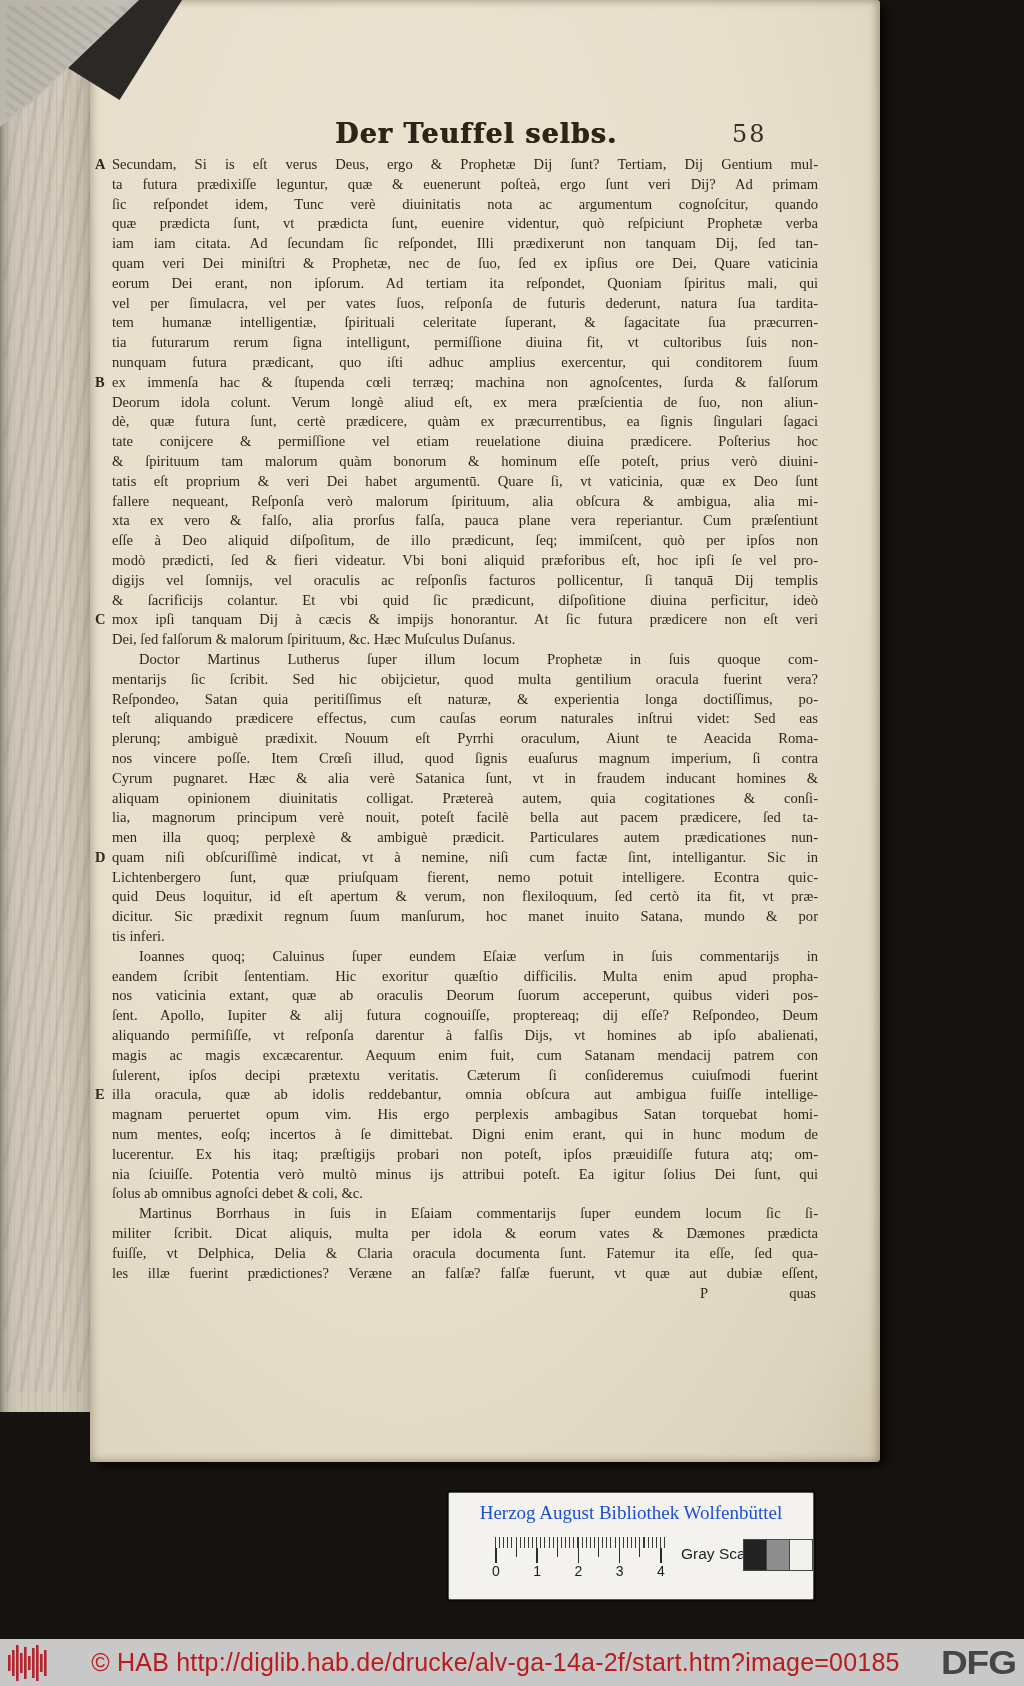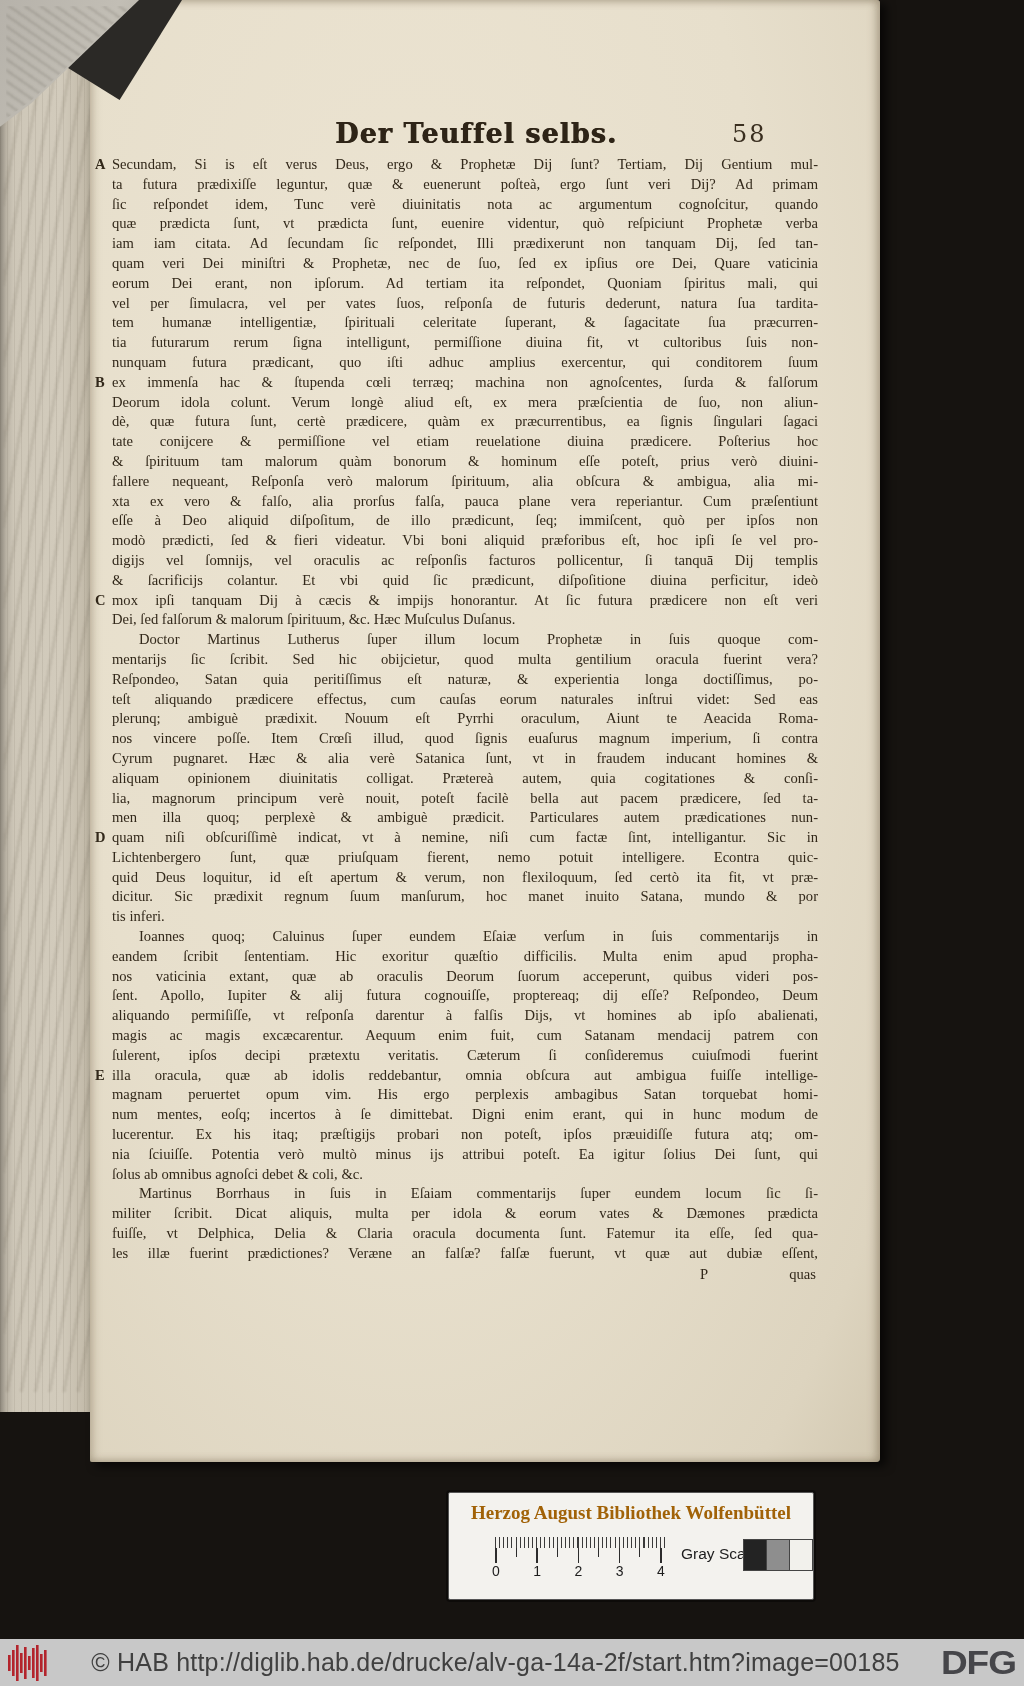--- a/index.html
+++ b/index.html
@@ -89,21 +89,21 @@
   .sig-p{position:absolute;left:588px;top:0;}
   .sig-catch{position:absolute;right:2px;top:0;text-align:right;}
   
   .calib-card{
     position:absolute;left:448px;top:1492px;width:364px;height:106px;z-index:5;
     background:#f3f2ee;border:1px solid #555;border-radius:2px;
     box-shadow:0 0 0 2px rgba(0,0,0,.4);
   }
   .card-title{
     position:absolute;left:0;top:9px;width:100%;text-align:center;
-    font-size:19px;font-weight:bold;color:#a16207;
+    font-size:19px;font-weight:normal;color:#1d4ed8;
     font-family:"Liberation Serif","DejaVu Serif",serif;
   }
   .ruler{position:absolute;left:46px;top:44px;width:182px;height:42px;}
   .ruler-mm{
     height:11px;width:172px;
     background:repeating-linear-gradient(90deg,#3a3a3a 0 1px,transparent 1px 4.125px);
   }
   .ruler-cm{
     height:15px;width:172px;position:relative;
     background-image:
@@ -128,21 +128,21 @@
   .gray-patches div:first-child{border-left:1px solid #444;}
   
   .footer-bar{
     position:absolute;left:0;top:1639px;width:1024px;height:47px;z-index:6;
     background:#c8c8c8;display:flex;align-items:center;
   }
   .hab-logo{margin-left:8px;display:flex;align-items:center;height:40px;}
   .copyright-text{
     flex:1;text-align:center;
     font-family:"Liberation Sans","DejaVu Sans",sans-serif;
-    font-size:25px;color:#404040;letter-spacing:.2px;
+    font-size:25px;color:#b91c1c;letter-spacing:.2px;
   }
   .dfg-logo{
     margin-right:8px;
     font-family:"Liberation Sans","DejaVu Sans",sans-serif;
     font-weight:bold;font-size:37px;color:#46464a;
     letter-spacing:-1px;transform:scaleY(.92);
   }
 </style>
 </head>
 <body>
@@ -166,20 +166,21 @@
       <div class="tline">eorum Dei erant, non ipſorum. Ad tertiam ita reſpondet, Quoniam ſpiritus mali, qui</div>
       <div class="tline">vel per ſimulacra, vel per vates ſuos, reſponſa de futuris dederunt, natura ſua tardita-</div>
       <div class="tline">tem humanæ intelligentiæ, ſpirituali celeritate ſuperant, &amp; ſagacitate ſua præcurren-</div>
       <div class="tline">tia futurarum rerum ſigna intelligunt, permiſſione diuina fit, vt cultoribus ſuis non-</div>
       <div class="tline">nunquam futura prædicant, quo iſti adhuc amplius exercentur, qui conditorem ſuum</div>
       <div class="tline"><span class="mletter">B</span>ex immenſa hac &amp; ſtupenda cœli terræq; machina non agnoſcentes, ſurda &amp; falſorum</div>
       <div class="tline">Deorum idola colunt. Verum longè aliud eſt, ex mera præſcientia de ſuo, non aliun-</div>
       <div class="tline">dè, quæ futura ſunt, certè prædicere, quàm ex præcurrentibus, ea ſignis ſingulari ſagaci</div>
       <div class="tline">tate conijcere &amp; permiſſione vel etiam reuelatione diuina prædicere. Poſterius hoc</div>
       <div class="tline">&amp; ſpirituum tam malorum quàm bonorum &amp; hominum eſſe poteſt, prius verò diuini-</div>
+      <div class="tline">tatis eſt proprium &amp; veri Dei habet argumentū. Quare ſi, vt vaticinia, quæ ex Deo ſunt</div>
       <div class="tline">fallere nequeant, Reſponſa verò malorum ſpirituum, alia obſcura &amp; ambigua, alia mi-</div>
       <div class="tline">xta ex vero &amp; falſo, alia prorſus falſa, pauca plane vera reperiantur. Cum præſentiunt</div>
       <div class="tline">eſſe à Deo aliquid diſpoſitum, de illo prædicunt, ſeq; immiſcent, quò per ipſos non</div>
       <div class="tline">modò prædicti, ſed &amp; fieri videatur. Vbi boni aliquid præforibus eſt, hoc ipſi ſe vel pro-</div>
       <div class="tline">digijs vel ſomnijs, vel oraculis ac reſponſis facturos pollicentur, ſi tanquā Dij templis</div>
       <div class="tline">&amp; ſacrificijs colantur. Et vbi quid ſic prædicunt, diſpoſitione diuina perficitur, ideò</div>
       <div class="tline"><span class="mletter">C</span>mox ipſi tanquam Dij à cæcis &amp; impijs honorantur. At ſic futura prædicere non eſt veri</div>
       <div class="tline short">Dei, ſed falſorum &amp; malorum ſpirituum, &amp;c. Hæc Muſculus Duſanus.</div>
       <div class="tline indent">Doctor Martinus Lutherus ſuper illum locum Prophetæ in ſuis quoque com-</div>
       <div class="tline">mentarijs ſic ſcribit. Sed hic obijcietur, quod multa gentilium oracula fuerint vera?</div>

